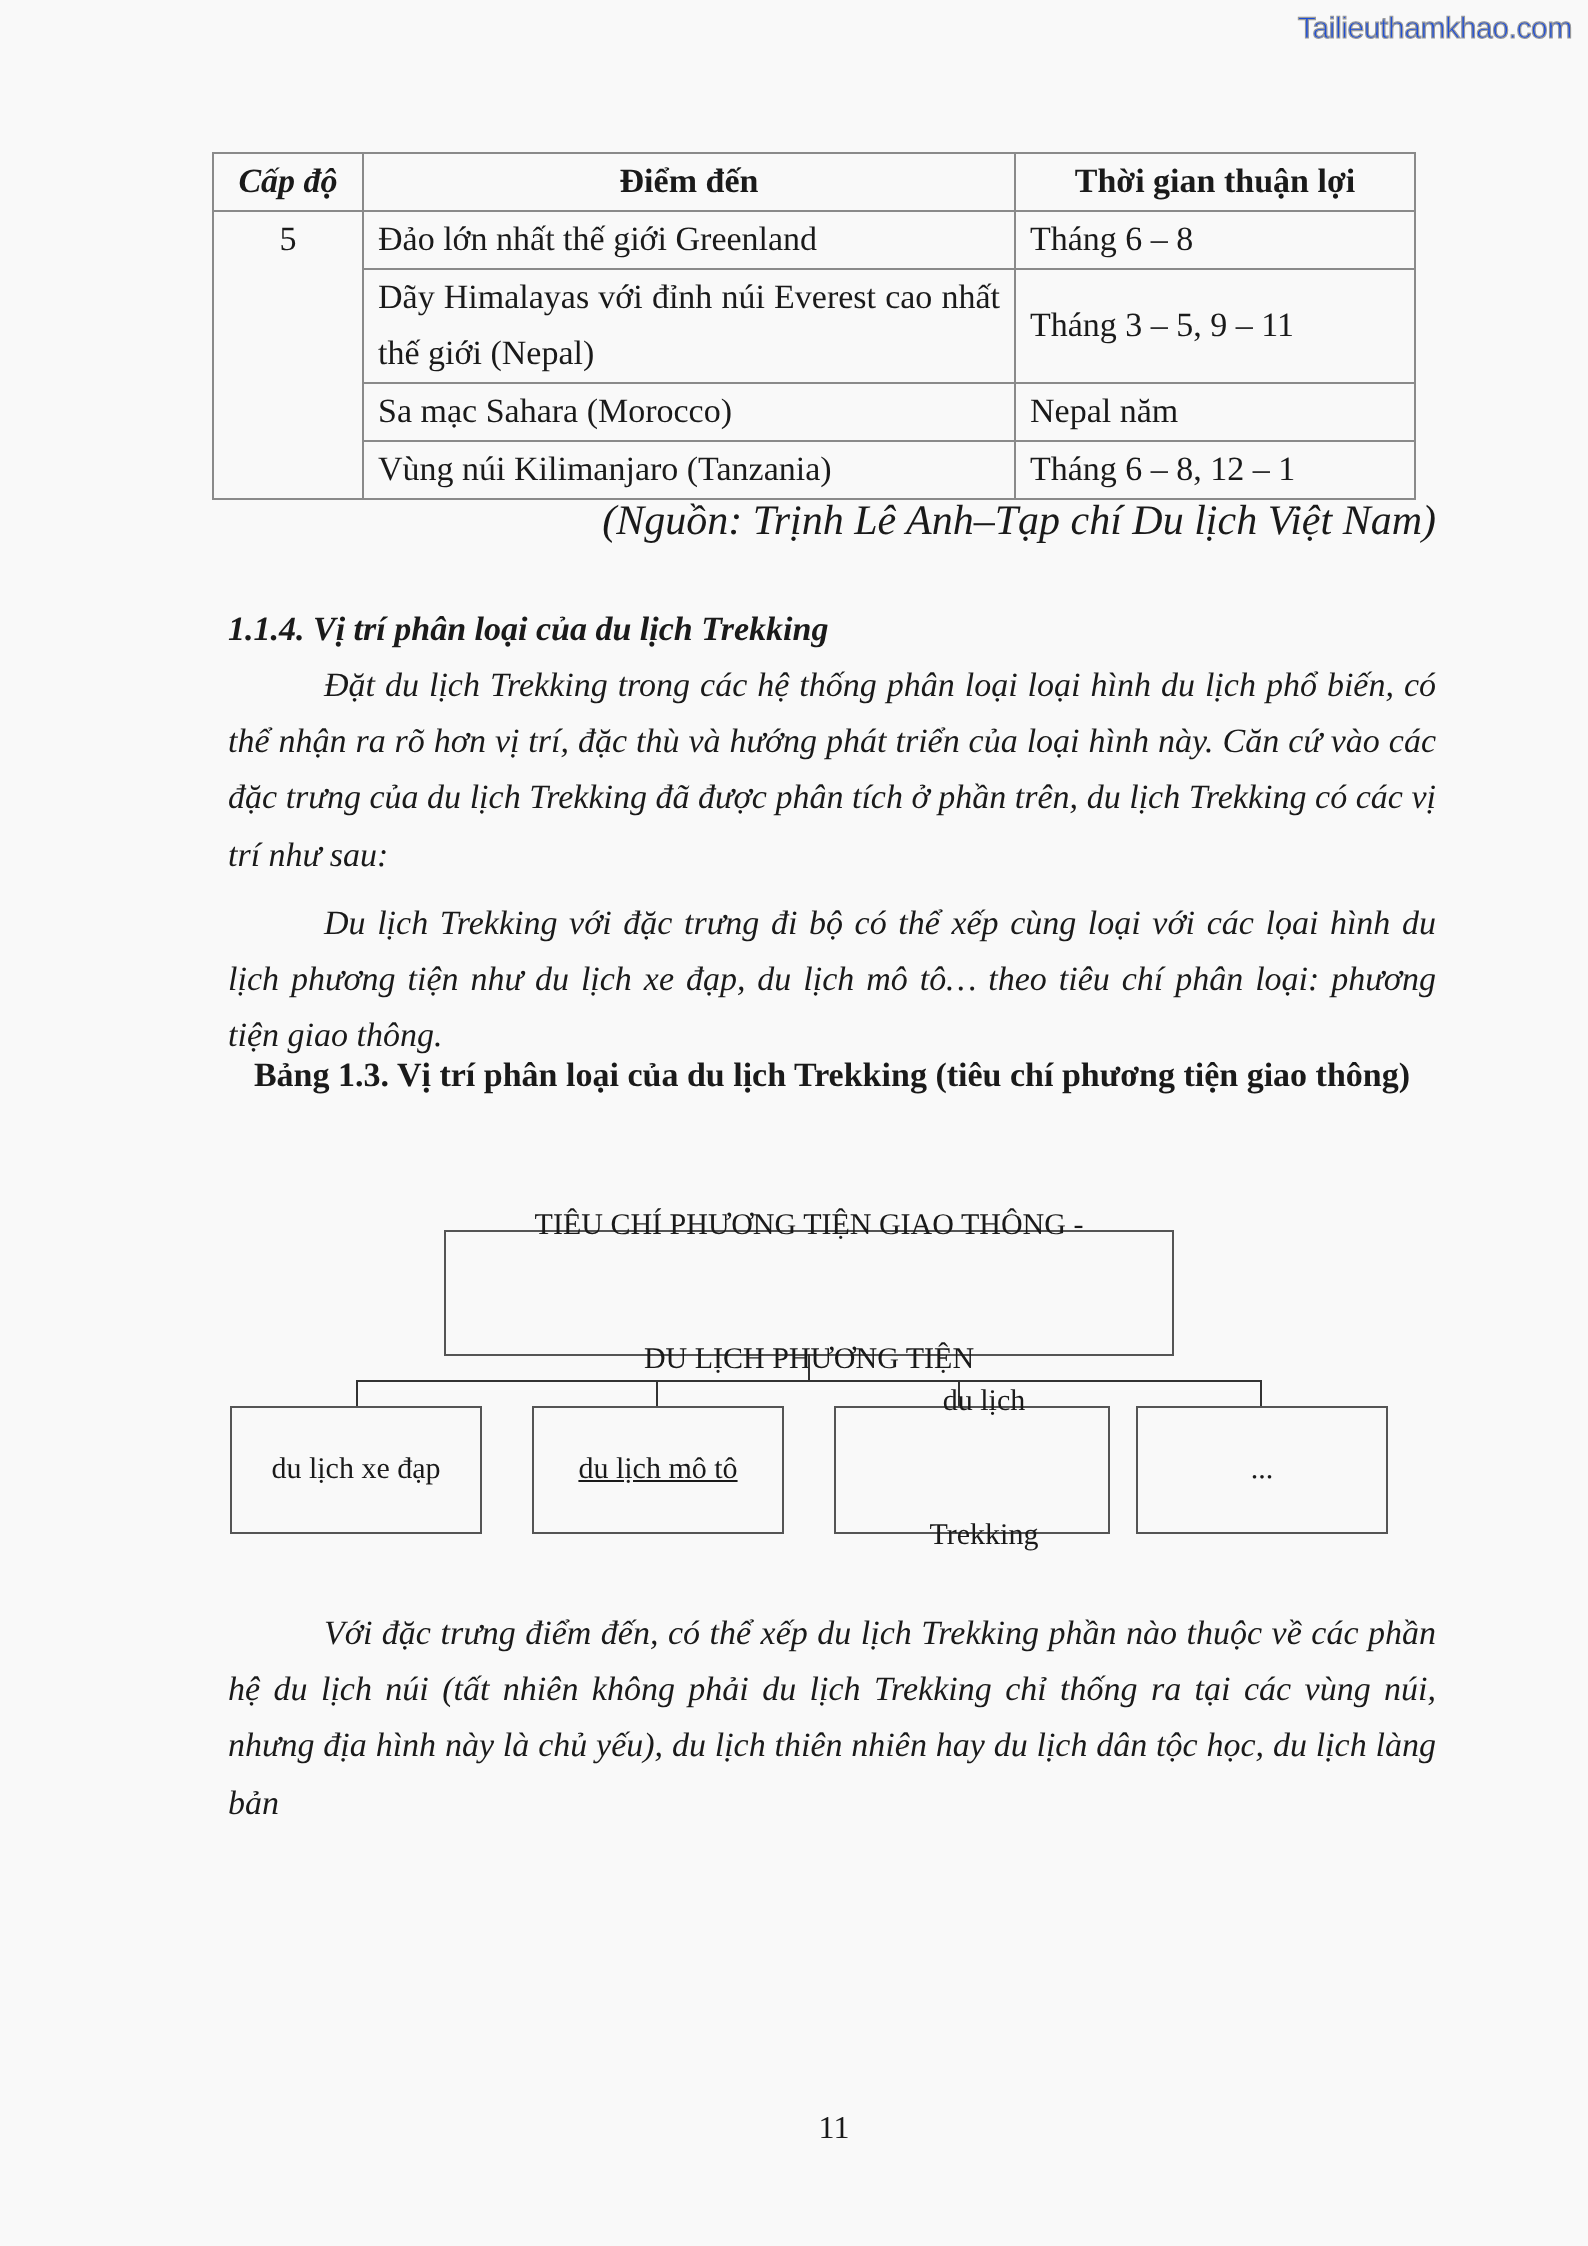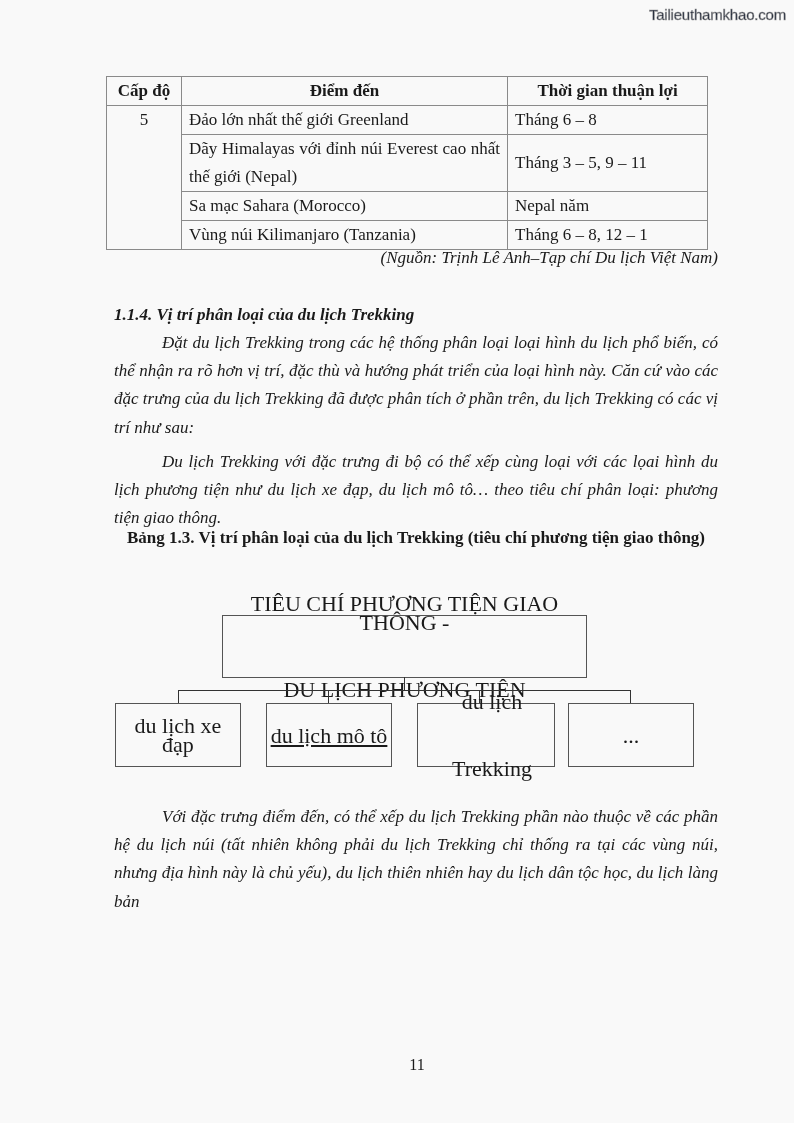--- a/index.html
+++ b/index.html
@@ -8,44 +8,44 @@
     background: #f9f9f9;
     position: relative;
     overflow: hidden;
     font-family: "Liberation Serif", "DejaVu Serif", serif;
     color: #1a1a1a;
   }
   .watermark {
     position: absolute; right: 8px; top: 6px;
     font-family: "Liberation Sans", "DejaVu Sans", sans-serif;
     font-size: 15px;
-    color: #0f172a;
+    color: #1d4ed8;
     -webkit-text-stroke: 0.6px #9a9a9a;
     letter-spacing: -0.2px;
   }
   
   table.dest {
     position: absolute; left: 106px; top: 76px;
     width: 602px;
     border-collapse: collapse;
     font-size: 17px;
   }
   table.dest td, table.dest th {
     border: 1px solid #8a8a8a;
     padding: 0 7px;
     vertical-align: middle;
     line-height: 28px;
   }
   table.dest th { font-weight: bold; text-align: center; height: 27px; }
   table.dest td.lvl { text-align: center; vertical-align: top; }
-  .c1 { width: 60px; }
+  .c1 { width: 60px; font-style: italic; }
   .c2 { width: 311px; }
   .source {
     position: absolute; right: 76px; top: 248px;
-    font-style: italic; font-size: 17px;
+    font-style: italic; font-size: 21px;
   }
   .p {
     position: absolute; left: 114px; width: 604px;
     font-size: 17px; line-height: 28.2px;
     text-align: justify;
     font-style: italic;
   }
   .heading { font-weight: bold; font-style: italic; }
   .indent { text-indent: 48px; }
   .caption {
@@ -53,21 +53,21 @@
     font-weight: bold; font-size: 17px; line-height: 28.2px;
     text-align: center;
   }
   
   .box {
     position: absolute;
     border: 1px solid #555;
     background: #f9f9f9;
     display: flex; align-items: center; justify-content: center;
     text-align: center;
-    font-size: 22px; line-height: 19px; gap: 48px;
+    font-size: 15px; line-height: 19px; gap: 48px;
   }
   .line { position: absolute; background: #333; }
   .pagenum {
     position: absolute; left: 0; width: 834px; top: 1056px;
     text-align: center; font-size: 16px;
   }
 </style>
 </head>
 <body>
 

